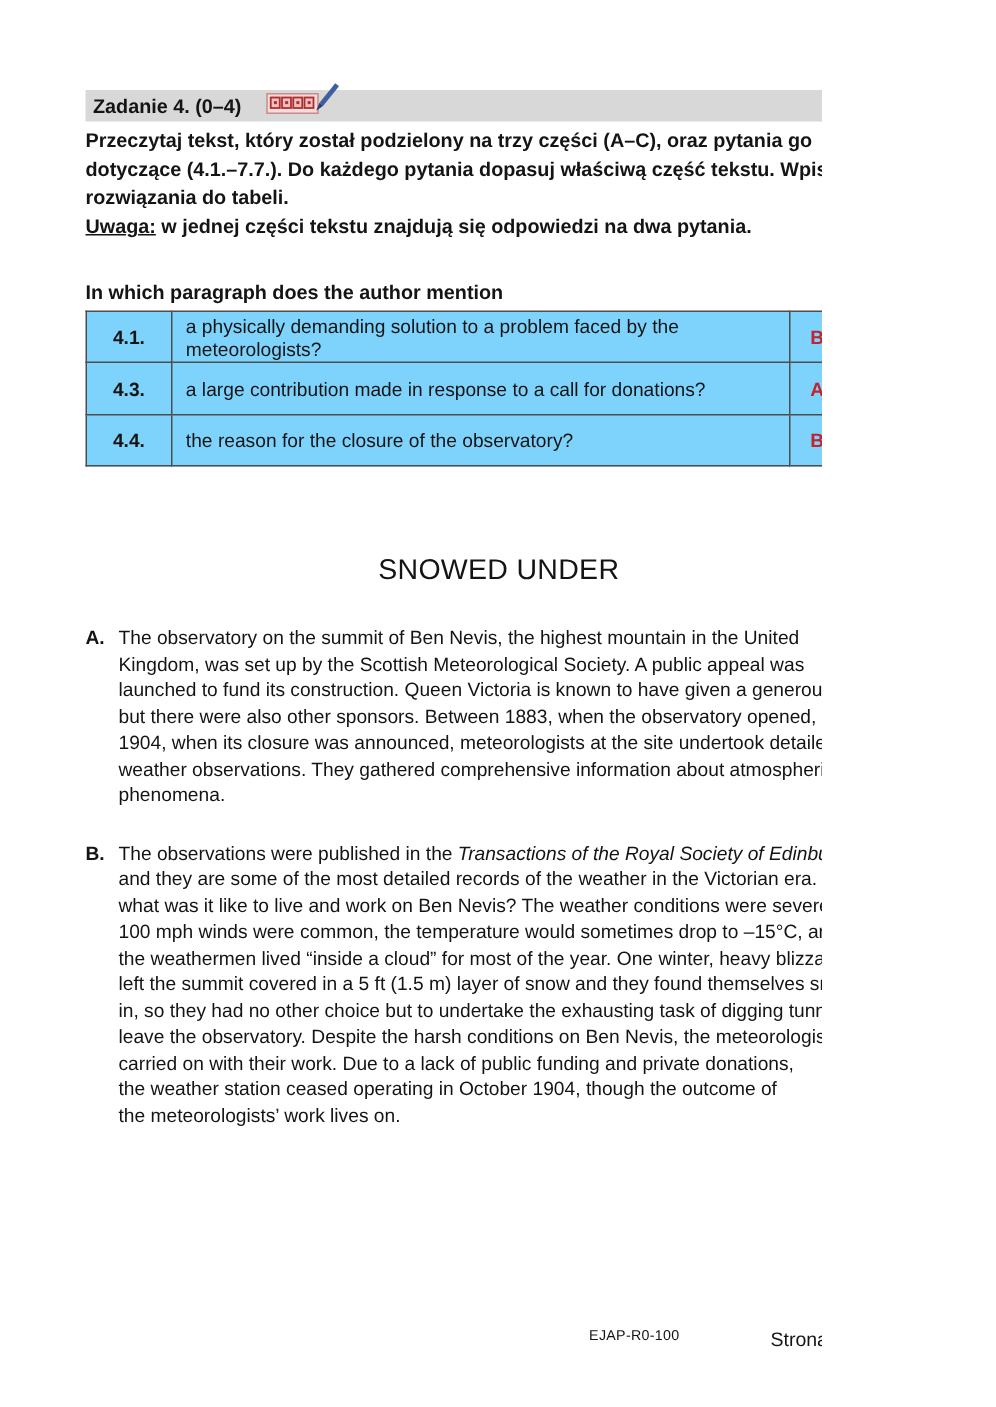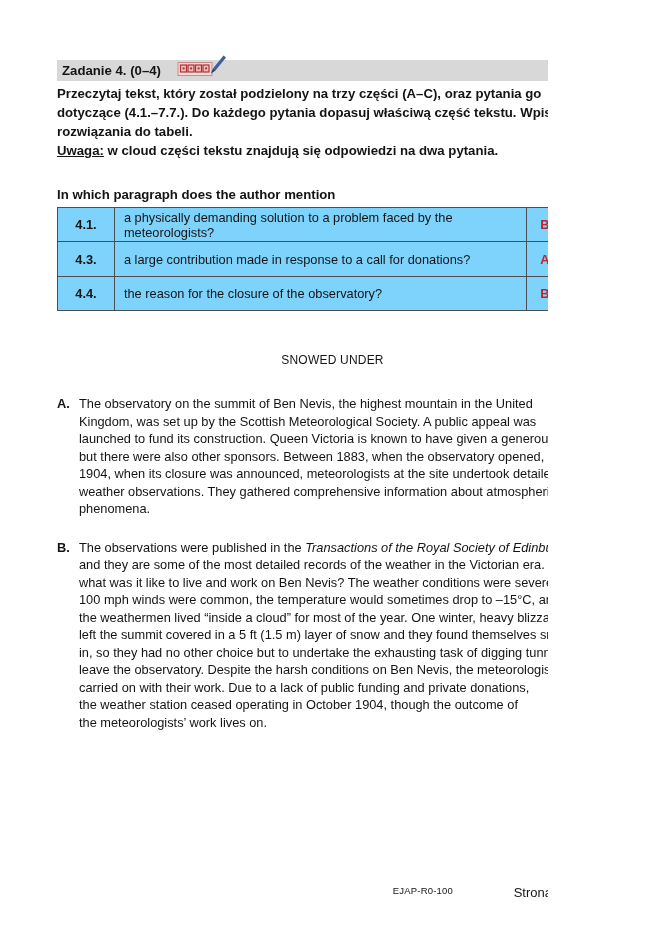--- a/index.html
+++ b/index.html
@@ -54,23 +54,23 @@
     background:#7dd3fc;
   }
   td.q-num{width:52px;text-align:center;font-weight:bold;}
   td.q-text{width:384px;padding:0 4px 0 9px;}
   td.q-ans{
     width:33px;text-align:center;
     color:var(--answer-red);
     font-weight:bold;font-size:16px;
   }
   .reading-title{
-    margin:41px 0 0 0;
+    margin:62px 0 0 0;
     text-align:center;
-    font-size:12px;line-height:16px;font-weight:normal;
+    font-size:19px;line-height:16px;font-weight:normal;
     letter-spacing:.2px;
   }
   .para{
     display:flex;
     margin:27px 0 0 0;
     font-size:12.8px;line-height:17.5px;
   }
   .para.para-b{margin-top:21px;}
   .plabel{width:22px;flex:0 0 22px;font-weight:bold;}
   .ptext{white-space:pre-line;width:529px;}
@@ -111,21 +111,21 @@
             <path d="M46.5 1.5 L49 3.5 L38.5 16.5 L36 14.5 Z" fill="#3c5f9f"></path>
             <path d="M36 14.5 L38.5 16.5 L33.8 19.8 Z" fill="#26406e"></path>
           </g>
         </svg>
       </span>
     </div>
 
     <p class="instructions">Przeczytaj tekst, który został podzielony na trzy części (A–C), oraz pytania go
 dotyczące (4.1.–7.7.). Do każdego pytania dopasuj właściwą część tekstu. Wpisz
 rozwiązania do tabeli.</p>
-    <p class="note"><span class="note-label">Uwaga:</span><span> w cloud części tekstu znajdują się odpowiedzi na dwa pytania.</span></p>
+    <p class="note"><span class="note-label">Uwaga:</span><span> w jednej części tekstu znajdują się odpowiedzi na dwa pytania.</span></p>
 
     <p class="question-intro">In which paragraph does the author mention</p>
 
     <table class="answers">
       <tbody>
         <tr>
           <td class="q-num">4.1.</td>
           <td class="q-text">a physically demanding solution to a problem faced by the meteorologists?</td>
           <td class="q-ans">B</td>
         </tr>

